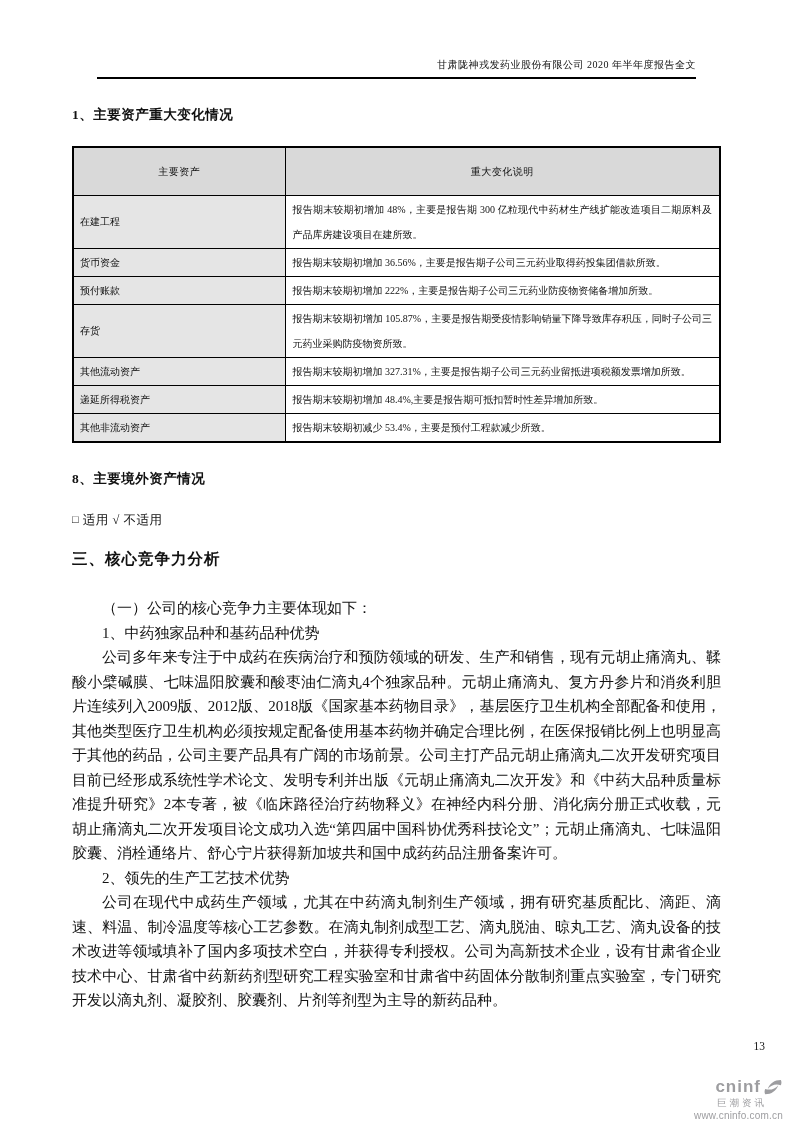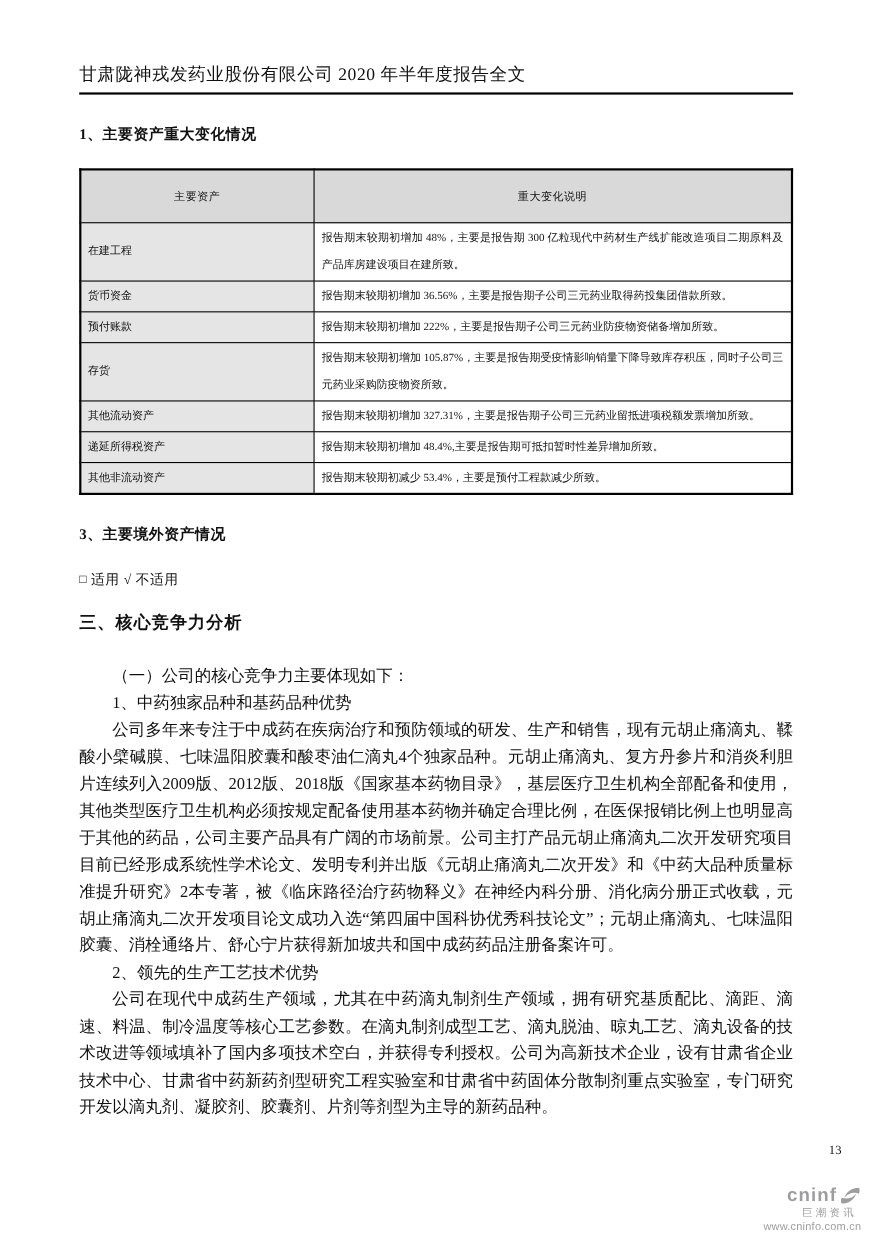--- a/index.html
+++ b/index.html
@@ -6,25 +6,25 @@
   .page{
     position:relative;
     width:793px;height:1122px;
     margin:0 auto;
     background:#ffffff;
     font-family:"Liberation Serif","DejaVu Serif",serif;
     color:#111;
     overflow:hidden;
   }
   .doc-header{
-    margin:0 72px;
+    margin:0 97px;
     padding-top:58px;
     padding-bottom:5px;
-    text-align:left;
-    font-size:16px;
+    text-align:right;
+    font-size:10px;
     letter-spacing:.5px;
     border-bottom:2px solid #000;
   }
   .h-level1{
     margin:20px 72px 0;
     font-size:15.5px;
     font-weight:bold;
     letter-spacing:1px;
   }
   .h-level2{
@@ -104,21 +104,21 @@
   .cninfo-logo .brand{
     font-size:17px;
     font-weight:bold;
     letter-spacing:1px;
   }
   .cninfo-logo .swirl{width:20px;height:18px;display:block;}
   .cninfo-logo .cn-name{
     font-size:9.5px;
     letter-spacing:3px;
     margin-top:1px;
-    margin-right:4px;
+    margin-right:16px;
   }
   .cninfo-logo .url{
     font-size:10px;
     margin-top:2px;
     letter-spacing:.2px;
   }
 </style>
 </head>
 <body>
 
@@ -165,21 +165,21 @@
       <td class="asset">递延所得税资产</td>
       <td class="desc">报告期末较期初增加 48.4%,主要是报告期可抵扣暂时性差异增加所致。</td>
     </tr>
     <tr>
       <td class="asset">其他非流动资产</td>
       <td class="desc">报告期末较期初减少 53.4%，主要是预付工程款减少所致。</td>
     </tr>
   </tbody>
     </table>
 
-  <div class="h-level2">3、主要境外资产情况</div>
+  <div class="h-level2">8、主要境外资产情况</div>
 
   <div class="applicability">
     <span class="box">□</span>
     <span>适用</span>
     <span>√</span>
     <span>不适用</span>
   </div>
 
   <div class="h-level1">三、核心竞争力分析</div>
 

